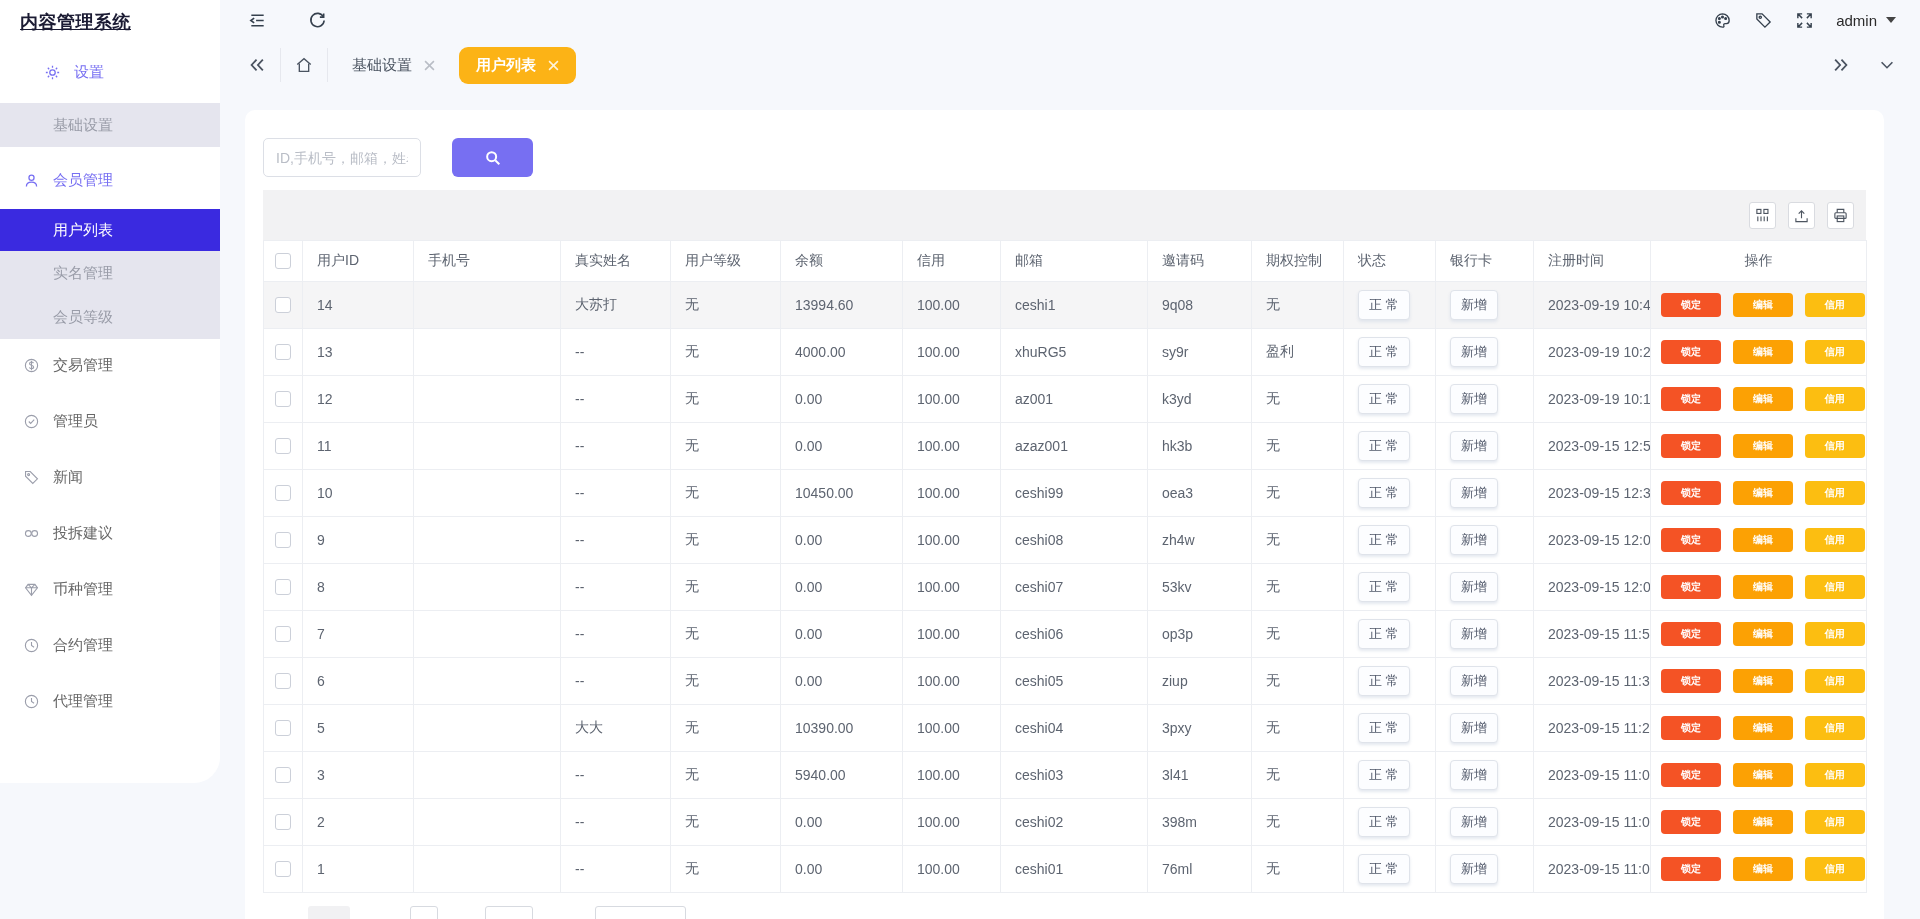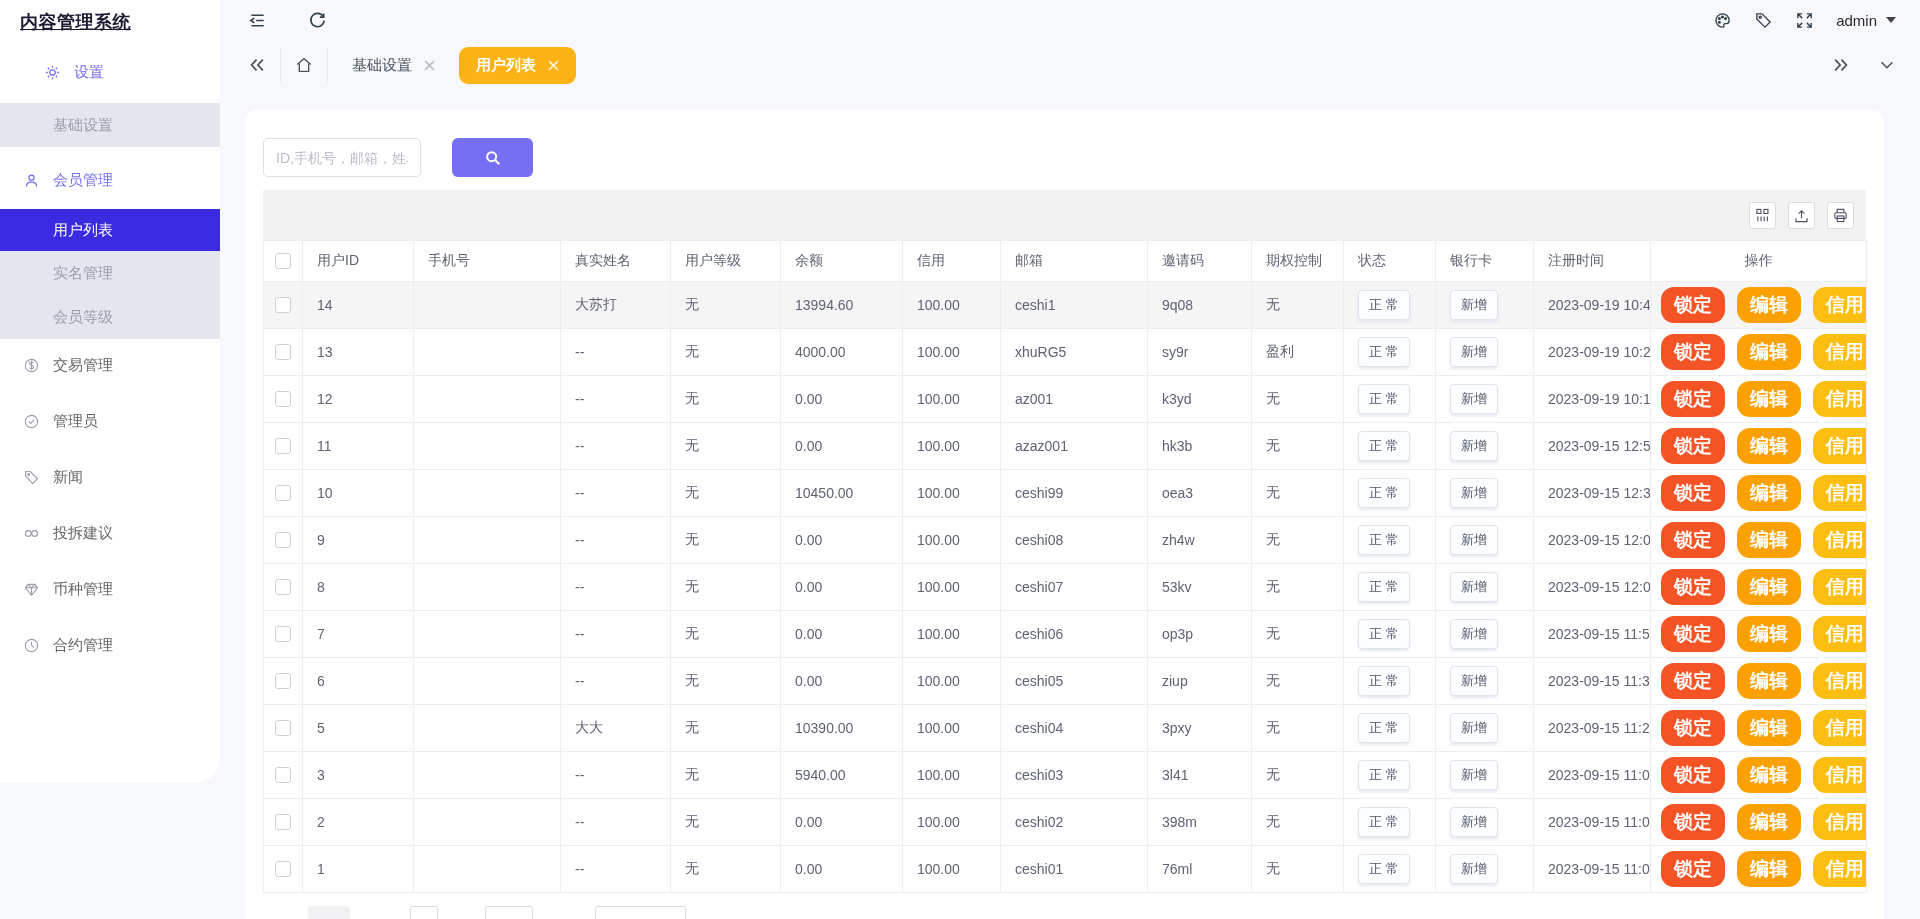--- a/index.html
+++ b/index.html
@@ -78,22 +78,22 @@
   tbody tr { height:47px; }
   .c-check { text-align:center; padding:0; }
   .checkbox { width:16px; height:16px; border:1px solid #ccd0d9; border-radius:3px;
     background:#fff; margin:0 auto; cursor:pointer; }
   .c-op { box-shadow:-10px 0 10px -7px rgba(0,0,0,.16); text-align:center; padding:0 6px; }
   th.c-op { text-align:center; padding:0; }
   tr.hl td { background:var(--highlight_row_bg,#f5f5f6); }
   .badge { display:inline-block; padding:5px 10px; background:#fcfdff;
     border:1px solid #dfe3ea; border-radius:4px; font-size:13px; color:#50586a;
     box-shadow:0 2px 3px rgba(215,221,232,.65); cursor:pointer; }
-  .op-btn { display:inline-block; padding:5px 13px; border-radius:13px; color:#fff;
-    font-size:19px; font-weight:bold; margin:0 4px; cursor:pointer; }
+  .op-btn { display:inline-block; padding:5px 20px; border-radius:4px; color:#fff;
+    font-size:10px; font-weight:bold; margin:0 4px; cursor:pointer; }
   .op-lock { background:var(--action_lock,#f45325); }
   .op-edit { background:var(--action_edit,#fca104); }
   .op-credit { background:var(--action_credit,#fcbe11); }
 
   
   .pager { position:absolute; left:18px; top:796px; height:30px; }
   .pg { position:absolute; top:0; height:30px; border-radius:3px; }
   .pg1 { left:45px; width:42px; background:#f1f1f3; }
   .pg2 { left:147px; width:28px; border:1px solid #d7dae0; background:#fff; }
   .pg3 { left:222px; width:48px; border:1px solid #d7dae0; background:#fff; }
@@ -199,20 +199,29 @@
   <div class="menu-item" style="margin-top:12px; height:44px;">
     <span class="mi-icon">
       <svg viewBox="0 0 20 20" fill="none" stroke="currentColor" stroke-width="1.3">
           <circle cx="10" cy="10" r="7.2"></circle>
           <path d="M10 5.8V10l3 2"></path>
         </svg>
     </span>
     <span>合约管理</span>
   </div>
 
+  <div class="menu-item" style="margin-top:12px; height:44px;">
+    <span class="mi-icon">
+      <svg viewBox="0 0 20 20" fill="none" stroke="currentColor" stroke-width="1.3">
+          <circle cx="10" cy="10" r="7.2"></circle>
+          <path d="M10 5.8V10l3 2"></path>
+        </svg>
+    </span>
+    <span>代理管理</span>
+  </div>
 </aside>
 
 <header class="topbar">
   <div class="tb-left">
     <span class="tb-icon">
       <svg viewBox="0 0 20 20" fill="none" stroke="currentColor" stroke-width="1.7">
           <path d="M3.5 4.5h13M8.5 10h8M3.5 15.5h13M6.5 7.5L3 10l3.5 2.5"></path>
         </svg>
     </span>
     <span class="tb-icon">

